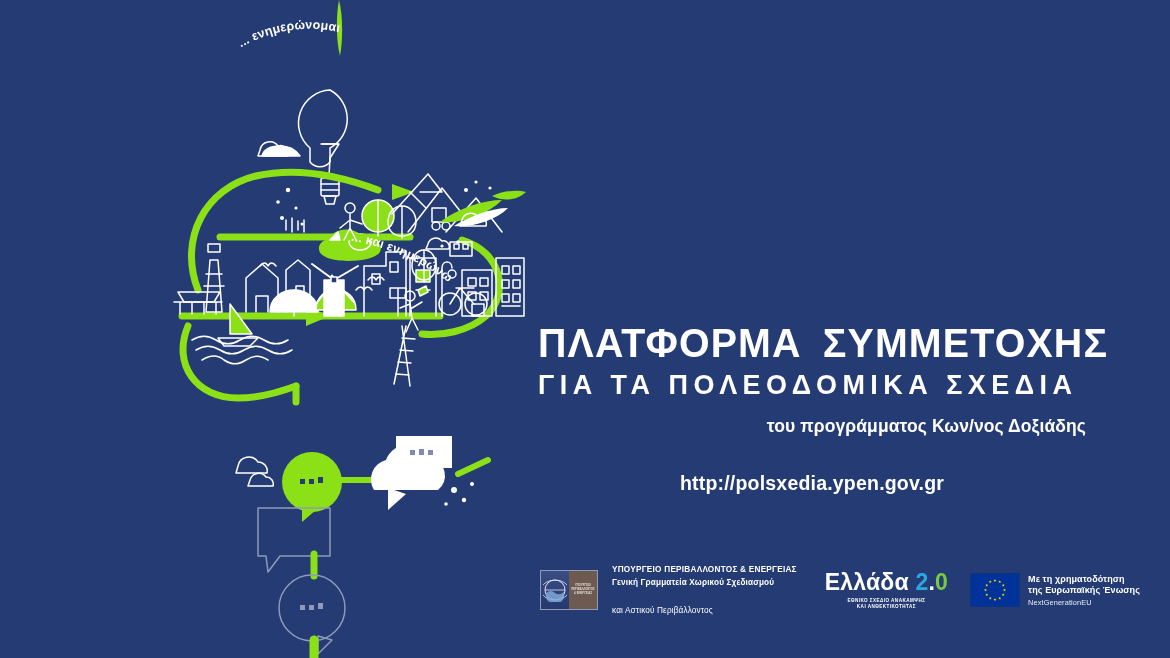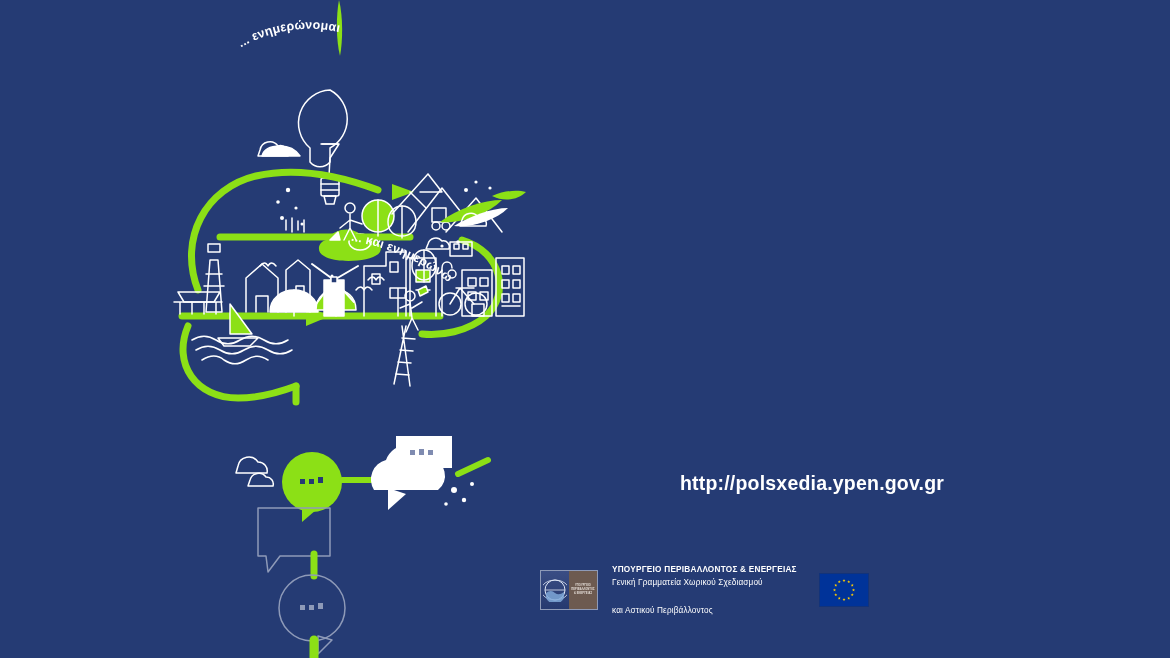--- a/index.html
+++ b/index.html
@@ -62,21 +62,21 @@
   .min-emblem .plaque {
     flex:1; background:#6d5a50; display:flex; align-items:center; justify-content:center;
     padding:2px;
   }
   .min-emblem .plaque span {
     font-size:2.6px; line-height:1.5; color:#e6ded8; letter-spacing:.1px;
     text-align:center; font-weight:700; display:block;
   }
   .min-text { color:#ffffff; }
   .min-text .l1 { font-size:8.2px; font-weight:700; letter-spacing:.25px; white-space:nowrap; }
-  .min-text .l2 { font-size:8.2px; font-weight:400; letter-spacing:.15px; white-space:nowrap; margin-top:4.5px; }
+  .min-text .l2 { font-size:8.2px; font-weight:700; letter-spacing:.15px; white-space:nowrap; margin-top:4.5px; }
   .min-text .l3 { font-size:8.2px; font-weight:400; letter-spacing:.15px; white-space:nowrap; margin-top:19px; }
 
   
   .ellada { margin-left:28px; text-align:center; color:#fff; }
   .ellada .big { font-size:23px; font-weight:700; letter-spacing:.2px; white-space:nowrap; line-height:1; }
   .ellada .big .two { color:#2aa9e0; }
   .ellada .big .dot { color:#ffffff; }
   .ellada .big .zero { color:#7ac943; }
   .ellada .sub1 { font-size:4.6px; font-weight:700; letter-spacing:.45px; margin-top:3.5px; white-space:nowrap; }
   .ellada .sub2 { font-size:4.6px; font-weight:700; letter-spacing:.45px; margin-top:1px; white-space:nowrap; }
@@ -359,20 +359,27 @@
 
       <text class="curvelabel">
         <textPath href="#arcTop" startOffset="8%">... ενημερώνομαι</textPath>
       </text>
       <text class="curvelabel">
         <textPath href="#arcBot" startOffset="2%">... και ενημερώνω</textPath>
       </text>
     </svg>
   </div>
 
+  <div class="titleblock">
+    <div class="t-line1">
+      <span>ΠΛΑΤΦΟΡΜΑ</span><span class="gap"></span><span>ΣΥΜΜΕΤΟΧΗΣ</span>
+    </div>
+    <div class="t-line2">ΓΙΑ ΤΑ ΠΟΛΕΟΔΟΜΙΚΑ ΣΧΕΔΙΑ</div>
+    <div class="t-line3">του προγράμματος Κων/νος Δοξιάδης</div>
+  </div>
 
   <div class="urlline">http://polsxedia.ypen.gov.gr</div>
 
   <div class="footer">
 
     <div class="min">
       <div class="min-emblem">
         <div class="globe">
           <svg width="24" height="24" viewBox="0 0 24 24" aria-hidden="true">
             <circle cx="12" cy="12" r="10" fill="none" stroke="#dfe6f5" stroke-width="1"></circle>
@@ -384,20 +391,25 @@
           <span>ΥΠΟΥΡΓΕΙΟ ΠΕΡΙΒΑΛΛΟΝΤΟΣ &amp; ΕΝΕΡΓΕΙΑΣ</span>
         </div>
       </div>
       <div class="min-text">
         <div class="l1">ΥΠΟΥΡΓΕΙΟ ΠΕΡΙΒΑΛΛΟΝΤΟΣ &amp; ΕΝΕΡΓΕΙΑΣ</div>
         <div class="l2">Γενική Γραμματεία Χωρικού Σχεδιασμού</div>
         <div class="l3">και Αστικού Περιβάλλοντος</div>
       </div>
     </div>
 
+    <div class="ellada">
+      <div class="big"><span>Ελλάδα</span>&nbsp;<span class="two">2</span><span class="dot">.</span><span class="zero">0</span></div>
+      <div class="sub1">ΕΘΝΙΚΟ ΣΧΕΔΙΟ ΑΝΑΚΑΜΨΗΣ</div>
+      <div class="sub2">ΚΑΙ ΑΝΘΕΚΤΙΚΟΤΗΤΑΣ</div>
+    </div>
 
     <div class="eu">
       <div class="eu-flag">
         <svg width="48" height="32" viewBox="0 0 48 32" aria-hidden="true">
           <rect width="48" height="32" fill="#003399"></rect>
           <g fill="#ffcc00" id="eu-stars-group">
               <polygon points="24,4.9 24.394991689540543,5.9563405797800355 25.521690426072247,6.005572809000084 24.639109978950344,6.707659420219965 24.94045640366796,7.794427190999916 24,7.172 23.059543596332045,7.794427190999916 23.360890021049656,6.707659420219965 22.478309573927753,6.005572809000085 23.605008310459457,5.9563405797800355"></polygon>
               <polygon points="28.75,6.172758664047832 29.144991689540543,7.229099243827867 30.271690426072247,7.278331473047915 29.389109978950344,7.9804180842677965 29.69045640366796,9.067185855047747 28.75,8.444758664047832 27.809543596332045,9.067185855047747 28.110890021049656,7.9804180842677965 27.228309573927753,7.278331473047916 28.355008310459457,7.229099243827867"></polygon>
               <polygon points="32.227241335952165,9.65 32.622233025492704,10.706340579780035 33.74893176202441,10.755572809000084 32.86635131490251,11.457659420219965 33.167697739620124,12.544427190999915 32.227241335952165,11.922 31.28678493228421,12.544427190999915 31.58813135700182,11.457659420219965 30.705550909879918,10.755572809000084 31.832249646411622,10.706340579780035"></polygon>
               <polygon points="33.5,14.4 33.89499168954054,15.456340579780035 35.02169042607225,15.505572809000084 34.139109978950344,16.207659420219965 34.44045640366796,17.294427190999915 33.5,16.672 32.55954359633204,17.294427190999915 32.860890021049656,16.207659420219965 31.978309573927753,15.505572809000084 33.10500831045946,15.456340579780035"></polygon>
@@ -405,16 +417,21 @@
               <polygon points="28.75,22.627241335952167 29.144991689540543,23.683581915732205 30.271690426072247,23.732814144952254 29.389109978950344,24.434900756172134 29.69045640366796,25.521668526952084 28.75,24.89924133595217 27.809543596332045,25.521668526952084 28.110890021049656,24.434900756172134 27.228309573927753,23.732814144952254 28.355008310459457,23.683581915732205"></polygon>
               <polygon points="24,23.9 24.394991689540543,24.956340579780036 25.521690426072247,25.005572809000085 24.639109978950344,25.707659420219965 24.94045640366796,26.794427190999915 24,26.172 23.059543596332045,26.794427190999915 23.360890021049656,25.707659420219965 22.478309573927753,25.005572809000085 23.605008310459457,24.956340579780036"></polygon>
               <polygon points="19.25,22.627241335952167 19.644991689540543,23.683581915732205 20.771690426072247,23.732814144952254 19.889109978950344,24.434900756172134 20.19045640366796,25.521668526952084 19.25,24.89924133595217 18.309543596332045,25.521668526952084 18.610890021049656,24.434900756172134 17.728309573927753,23.732814144952254 18.855008310459457,23.683581915732205"></polygon>
               <polygon points="15.772758664047835,19.150000000000002 16.167750353588378,20.20634057978004 17.294449090120082,20.25557280900009 16.41186864299818,20.95765942021997 16.713215067715794,22.04442719099992 15.772758664047835,21.422000000000004 14.832302260379878,22.04442719099992 15.133648685097493,20.95765942021997 14.25106823797559,20.25557280900009 15.377766974507294,20.20634057978004"></polygon>
               <polygon points="14.5,14.4 14.894991689540541,15.456340579780035 16.021690426072247,15.505572809000084 15.139109978950342,16.207659420219965 15.440456403667957,17.294427190999915 14.5,16.672 13.559543596332043,17.294427190999915 13.860890021049658,16.207659420219965 12.978309573927755,15.505572809000084 14.105008310459459,15.456340579780035"></polygon>
               <polygon points="15.772758664047833,9.65 16.167750353588374,10.706340579780035 17.29444909012008,10.755572809000084 16.411868642998176,11.457659420219965 16.71321506771579,12.544427190999915 15.772758664047833,11.922 14.832302260379876,12.544427190999915 15.13364868509749,11.457659420219965 14.251068237975588,10.755572809000084 15.377766974507292,10.706340579780035"></polygon>
               <polygon points="19.249999999999996,6.172758664047835 19.64499168954054,7.2290992438278705 20.771690426072244,7.278331473047919 19.88910997895034,7.9804180842678 20.19045640366795,9.06718585504775 19.249999999999996,8.444758664047836 18.30954359633204,9.06718585504775 18.610890021049652,7.9804180842678 17.72830957392775,7.27833147304792 18.855008310459453,7.2290992438278705"></polygon>
             </g>
         </svg>
       </div>
+      <div class="eu-text">
+        <div class="e1">Με τη χρηματοδότηση</div>
+        <div class="e2">της Ευρωπαϊκής Ένωσης</div>
+        <div class="e3">NextGenerationEU</div>
+      </div>
     </div>
 
   </div>
 </div>
 
 </body></html>

